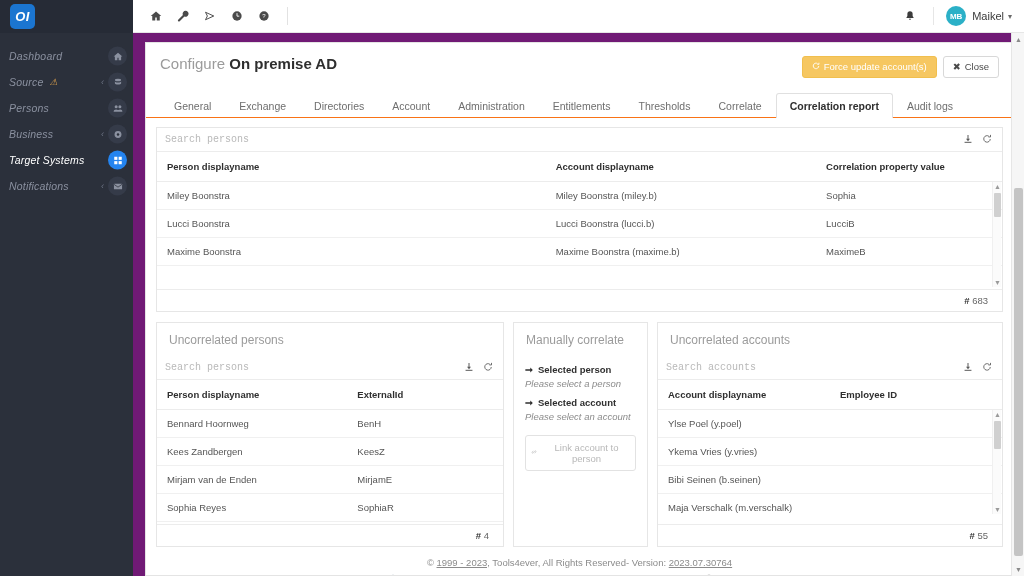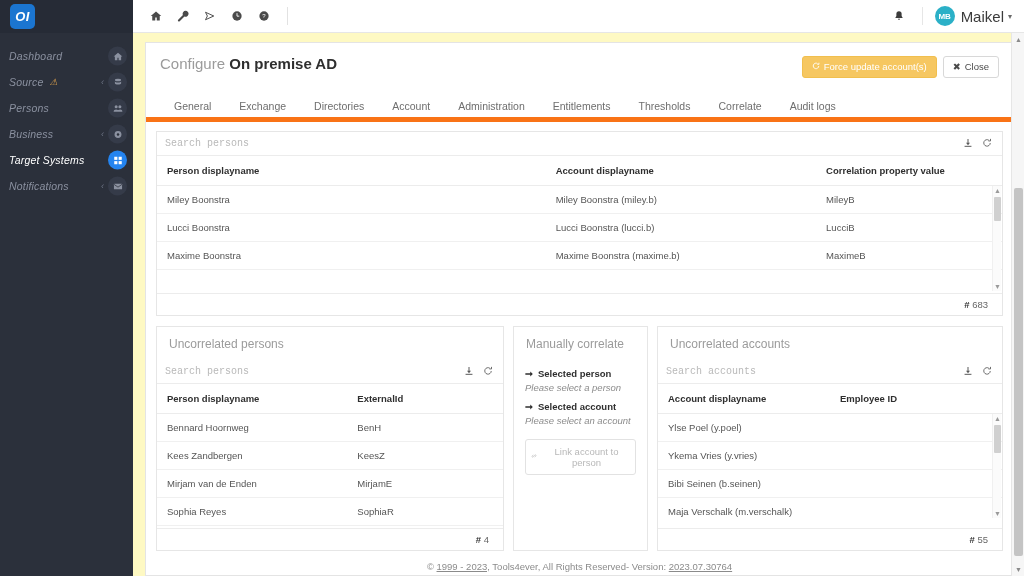--- a/index.html
+++ b/index.html
@@ -47,42 +47,42 @@
     position: absolute; right: 6px; top: 50%; transform: translateY(-50%);
     width: 19px; height: 19px; border-radius: 50%;
     background: #353b49; color: #8b91a0;
     display: flex; align-items: center; justify-content: center;
     font-size: 8px;
   }
   .sb-item.active .sb-icon { background: #2484f0; color: #fff; }
   .sb-icon svg { display: block; }
 
   
-  .main { flex: 1; height: 576px; display: flex; flex-direction: column; background: #fef9c3; position: relative; }
+  .main { flex: 1; height: 576px; display: flex; flex-direction: column; background: #701a75; position: relative; }
 
   
   .topbar {
     height: 33px; background: #fff; border-bottom: 1px solid #e6e6e6;
     display: flex; align-items: center; padding: 0 12px;
     flex: 0 0 33px;
   }
   .tb-icon {
     width: 22px; height: 22px; display: flex; align-items: center; justify-content: center;
     color: #4a4a4a; cursor: pointer; margin-right: 5px;
   }
   .tb-div { width: 1px; height: 18px; background: #e2e2e2; margin-left: 7px; }
   .tb-spacer { flex: 1; }
   .tb-bell { color: #3b3b3b; margin-right: 12px; }
   .tb-sep { width: 1px; height: 18px; background: #e6e6e6; margin-right: 12px; }
   .avatar {
     width: 20px; height: 20px; border-radius: 50%; background: #2bb0c7;
     color: #fff; font-size: 8px; font-weight: bold;
     display: flex; align-items: center; justify-content: center; margin-right: 6px;
   }
-  .tb-user { font-size: 15px; color: #3b3b3b; }
+  .tb-user { font-size: 11px; color: #3b3b3b; }
   .tb-caret { margin-left: 4px; font-size: 8px; color: #6a6a6a; }
 
   
   .content-wrap { flex: 1; padding: 9px 10px 0 12px; overflow: hidden; }
   .card {
     background: #fff; border: 1px solid #e4e4e4;
     height: 100%; display: flex; flex-direction: column;
   }
   .card-head { padding: 12px 14px 0 14px; display: flex; align-items: flex-start; }
   .page-title { font-size: 15px; color: #9b9b9b; font-weight: normal; }
@@ -92,21 +92,21 @@
     font-size: 9.5px; padding: 5px 9px; border-radius: 3px;
     border: 1px solid transparent; cursor: pointer; white-space: nowrap;
     display: inline-flex; align-items: center; gap: 4px; line-height: 1;
   }
   .btn-warning { background: #f6c761; border-color: #f1bf4e; color: #fff; }
   .btn-default { background: #fff; border-color: #d8d8d8; color: #4a4a4a; }
 
   
   .tabs {
     display: flex; align-items: flex-start; padding: 7px 14px 0 14px;
-    border-bottom: 5px solid #f97316; margin-top: 7px;
+    border-bottom: 1px solid #f97316; margin-top: 7px;
   }
   .tab {
     font-size: 10.5px; color: #6e6e6e; padding: 6px 13px 6px 13px;
     border: 1px solid transparent; border-bottom: none; cursor: pointer;
     position: relative; top: 1px; white-space: nowrap;
   }
   .tab.active {
     color: #2f2f2f; font-weight: bold; background: #fff;
     border-color: #e0e0e0; border-top-left-radius: 3px; border-top-right-radius: 3px;
   }
@@ -360,20 +360,21 @@
 
         <div class="tabs">
           <div class="tab">General</div>
           <div class="tab">Exchange</div>
           <div class="tab">Directories</div>
           <div class="tab">Account</div>
           <div class="tab">Administration</div>
           <div class="tab">Entitlements</div>
           <div class="tab">Thresholds</div>
           <div class="tab">Correlate</div>
+          <div class="tab active">Correlation report</div>
           <div class="tab">Audit logs</div>
         </div>
 
         <div class="card-body">
 
           <div class="panel top-panel">
             <div class="search-row">
               <input class="search-input" placeholder="Search persons" style="">
               <div class="srch-btn">
                 <svg width="10" height="10" viewBox="0 0 16 16" fill="currentColor">
@@ -398,21 +399,21 @@
                 </tr>
               </thead>
             </table>
 
             <div class="tbl-scroll">
               <table>
                 <tbody>
                   <tr>
                     <td style="width:46%">Miley Boonstra</td>
                     <td style="width:32%">Miley Boonstra (miley.b)</td>
-                    <td style="width:22%">MileyB</td>
+                    <td style="width:22%">Sophia</td>
                   </tr>
                   <tr>
                     <td style="width:46%">Lucci Boonstra</td>
                     <td style="width:32%">Lucci Boonstra (lucci.b)</td>
                     <td style="width:22%">LucciB</td>
                   </tr>
                   <tr>
                     <td style="width:46%">Maxime Boonstra</td>
                     <td style="width:32%">Maxime Boonstra (maxime.b)</td>
                     <td style="width:22%">MaximeB</td>

